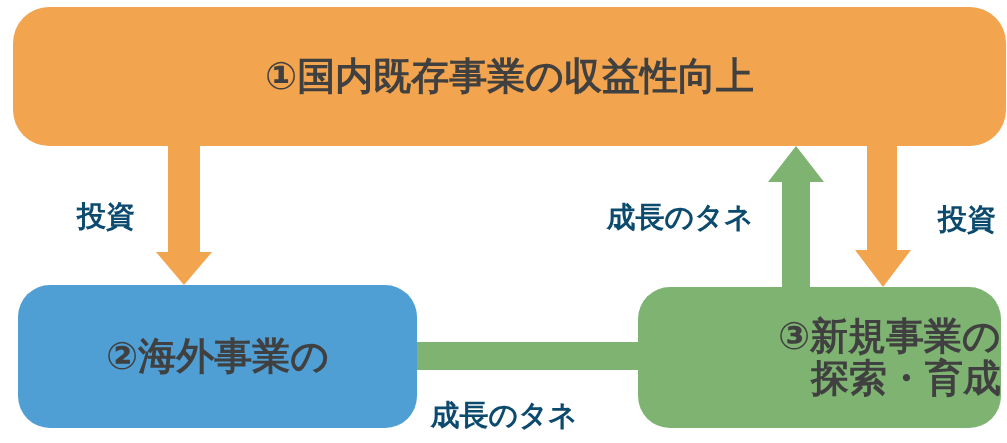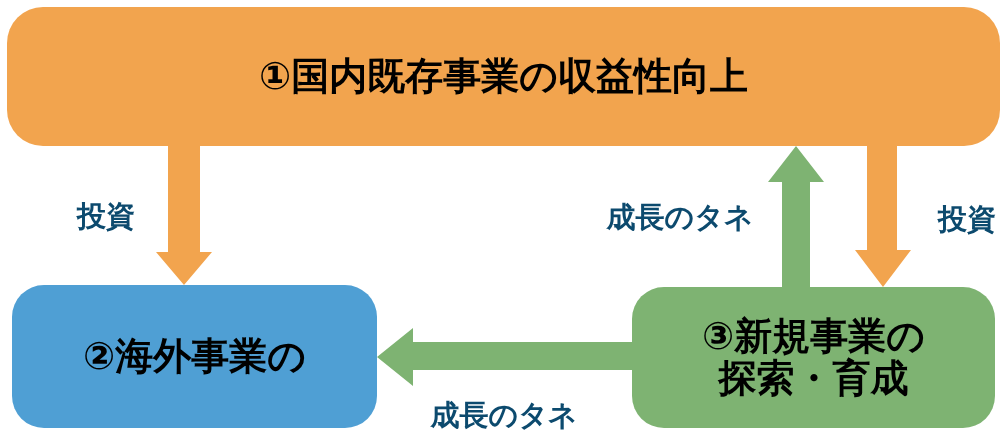--- a/index.html
+++ b/index.html
@@ -22,34 +22,35 @@
     height: 443px;
     z-index: 1;
   }
   .box {
     position: absolute;
     z-index: 2;
     display: flex;
     flex-direction: column;
     align-items: center;
     justify-content: center;
-    color: #000000;
+    color: #404040;
     font-weight: bold;
     text-align: center;
     line-height: 1.1;
+    margin-left: 6px;
   }
   .box-top {
     left: 7px; top: 7px;
     width: 993px; height: 139px;
     border-radius: 36px;
     font-size: 38px;
   }
   .box-bottom-left {
     left: 12px; top: 285px;
-    width: 365px; height: 143px;
+    width: 399px; height: 143px;
     border-radius: 32px;
     font-size: 38px;
   }
   .box-bottom-right {
     left: 632px; top: 287px;
     width: 363px; height: 141px;
     border-radius: 32px;
     font-size: 38px;
   }
   .flow-label {
@@ -79,21 +80,21 @@
   </svg>
 
   <div class="box box-top" style="background-color: rgb(242, 164, 78);">
     <span>①国内既存事業の収益性向上</span>
   </div>
 
   <div class="box box-bottom-left" style="background-color: rgb(79, 159, 212);">
     <span>②海外事業の</span>
   </div>
 
-  <div class="box box-bottom-right" style="background-color: rgb(126, 179, 114);">
+  <div class="box box-bottom-right" style="background-color: rgb(126, 179, 114); align-items: flex-end;">
     <span>③新規事業の</span>
     <span>探索・育成</span>
   </div>
 
   <div class="flow-label label-invest-left">投資</div>
 
   <div class="flow-label label-seeds-top">成長のタネ</div>
 
   <div class="flow-label label-invest-right">投資</div>
 

